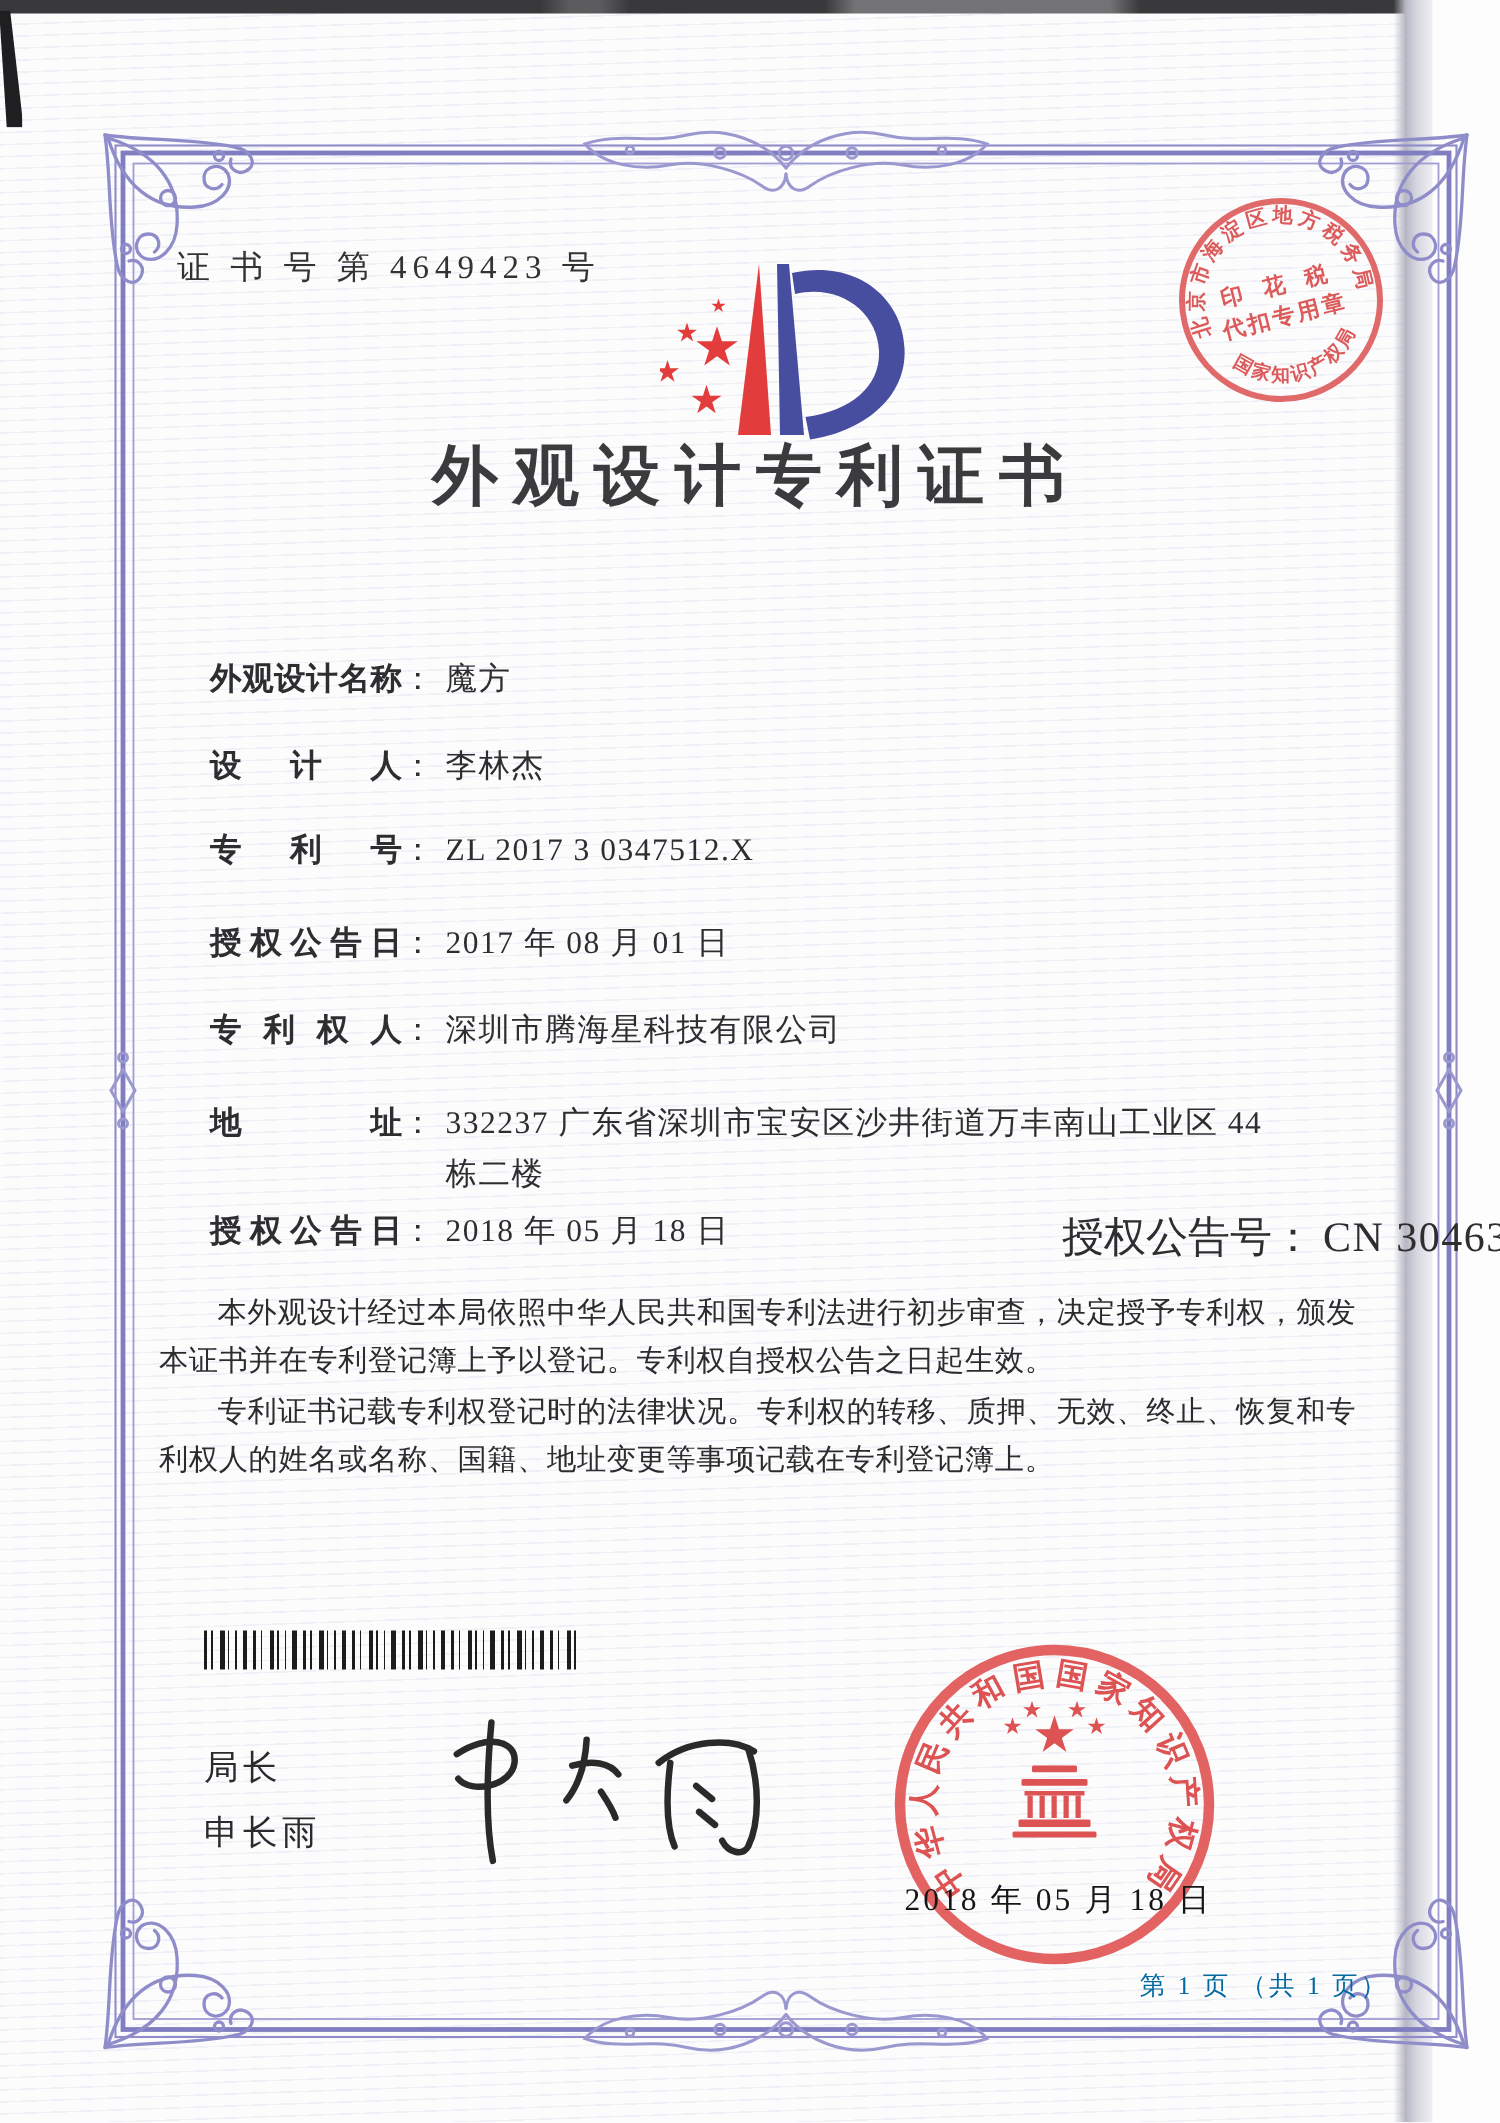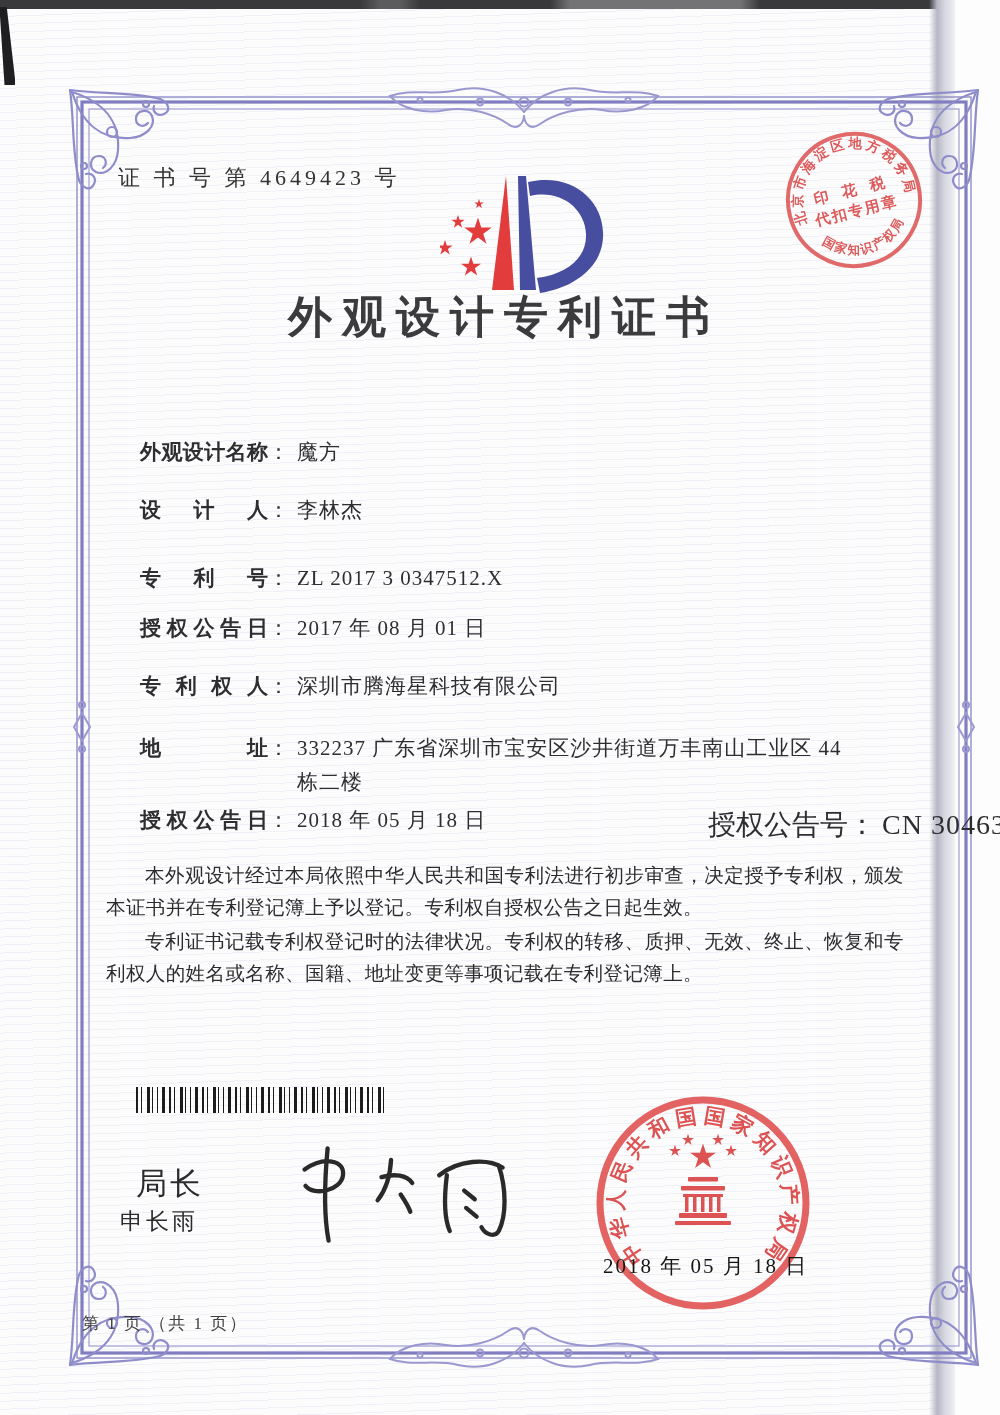--- a/index.html
+++ b/index.html
@@ -37,33 +37,33 @@
   .grant-right .fcolon{margin-right:6px;}
 
   .paras{position:absolute;left:106px;top:840px;width:798px;font-size:19.5px;
     line-height:1.62;letter-spacing:0.4px;color:#2c2c2e;text-align:justify;margin-top:20px;}
   .paras p{margin:0 0 3px 0;text-indent:2em;}
 
   .barcode{position:absolute;left:136px;top:1087px;width:252px;height:26px;
     background:
       repeating-linear-gradient(90deg,#1c1c1c 0 2px,transparent 2px 5px,#1c1c1c 5px 6px,transparent 6px 11px,#1c1c1c 11px 14px,transparent 14px 16px,#1c1c1c 16px 17px,transparent 17px 21px,#1c1c1c 21px 22px,transparent 22px 26px,#1c1c1c 26px 29px,transparent 29px 33px);}
 
-  .signer-role{position:absolute;left:136px;top:1163px;font-size:31px;letter-spacing:3px;
+  .signer-role{position:absolute;left:136px;top:1163px;font-size:23px;letter-spacing:3px;
     font-family:"Liberation Sans","DejaVu Sans",sans-serif;color:#2b2b2d;}
-  .signer-name{position:absolute;left:120px;top:1206px;font-size:23px;letter-spacing:3px;
+  .signer-name{position:absolute;left:136px;top:1206px;font-size:23px;letter-spacing:3px;
     font-family:"Liberation Sans","DejaVu Sans",sans-serif;color:#2b2b2d;}
   .signature{position:absolute;left:268px;top:1136px;}
 
   .seal{position:absolute;left:593px;top:1093px;}
   .seal-date{position:absolute;left:603px;top:1252px;font-size:21px;letter-spacing:2px;color:#161616;white-space:nowrap;}
 
   .stamp{position:absolute;left:779px;top:125px;transform:rotate(-14deg);}
 
-  .footer{position:absolute;left:82px;top:1312px;width:844px;text-align:left;
-    font-size:17px;letter-spacing:2px;color:#404040;}
+  .footer{position:absolute;left:82px;top:1312px;width:844px;text-align:right;
+    font-size:17px;letter-spacing:2px;color:#0369a1;}
 
   .border-svg{position:absolute;left:40px;top:60px;overflow:visible;}
   svg{display:block;}
 </style>
 </head>
 <body>
 
 <div class="page">
   <div class="guilloche"></div>
 
@@ -145,21 +145,21 @@
   </svg>
 
   <div class="title">外观设计专利证书</div>
 
   <div class="row" style="top:438px">
     <span class="flabel">外观设计名称</span><span class="fcolon">：</span><span class="fvalue">魔方</span>
   </div>
   <div class="row" style="top:496px">
     <span class="flabel">设计人</span><span class="fcolon">：</span><span class="fvalue">李林杰</span>
   </div>
-  <div class="row" style="top:564px">
+  <div class="row" style="top:552px">
     <span class="flabel">专利号</span><span class="fcolon">：</span><span class="fvalue">ZL 2017 3 0347512.X</span>
   </div>
   <div class="row" style="top:614px">
     <span class="flabel">授权公告日</span><span class="fcolon">：</span><span class="fvalue">2017 年 08 月 01 日</span>
   </div>
   <div class="row" style="top:672px">
     <span class="flabel">专利权人</span><span class="fcolon">：</span><span class="fvalue">深圳市腾海星科技有限公司</span>
   </div>
   <div class="row" style="top:734px">
     <span class="flabel">地址</span><span class="fcolon">：</span><span class="fvalue">332237 广东省深圳市宝安区沙井街道万丰南山工业区 44</span>

